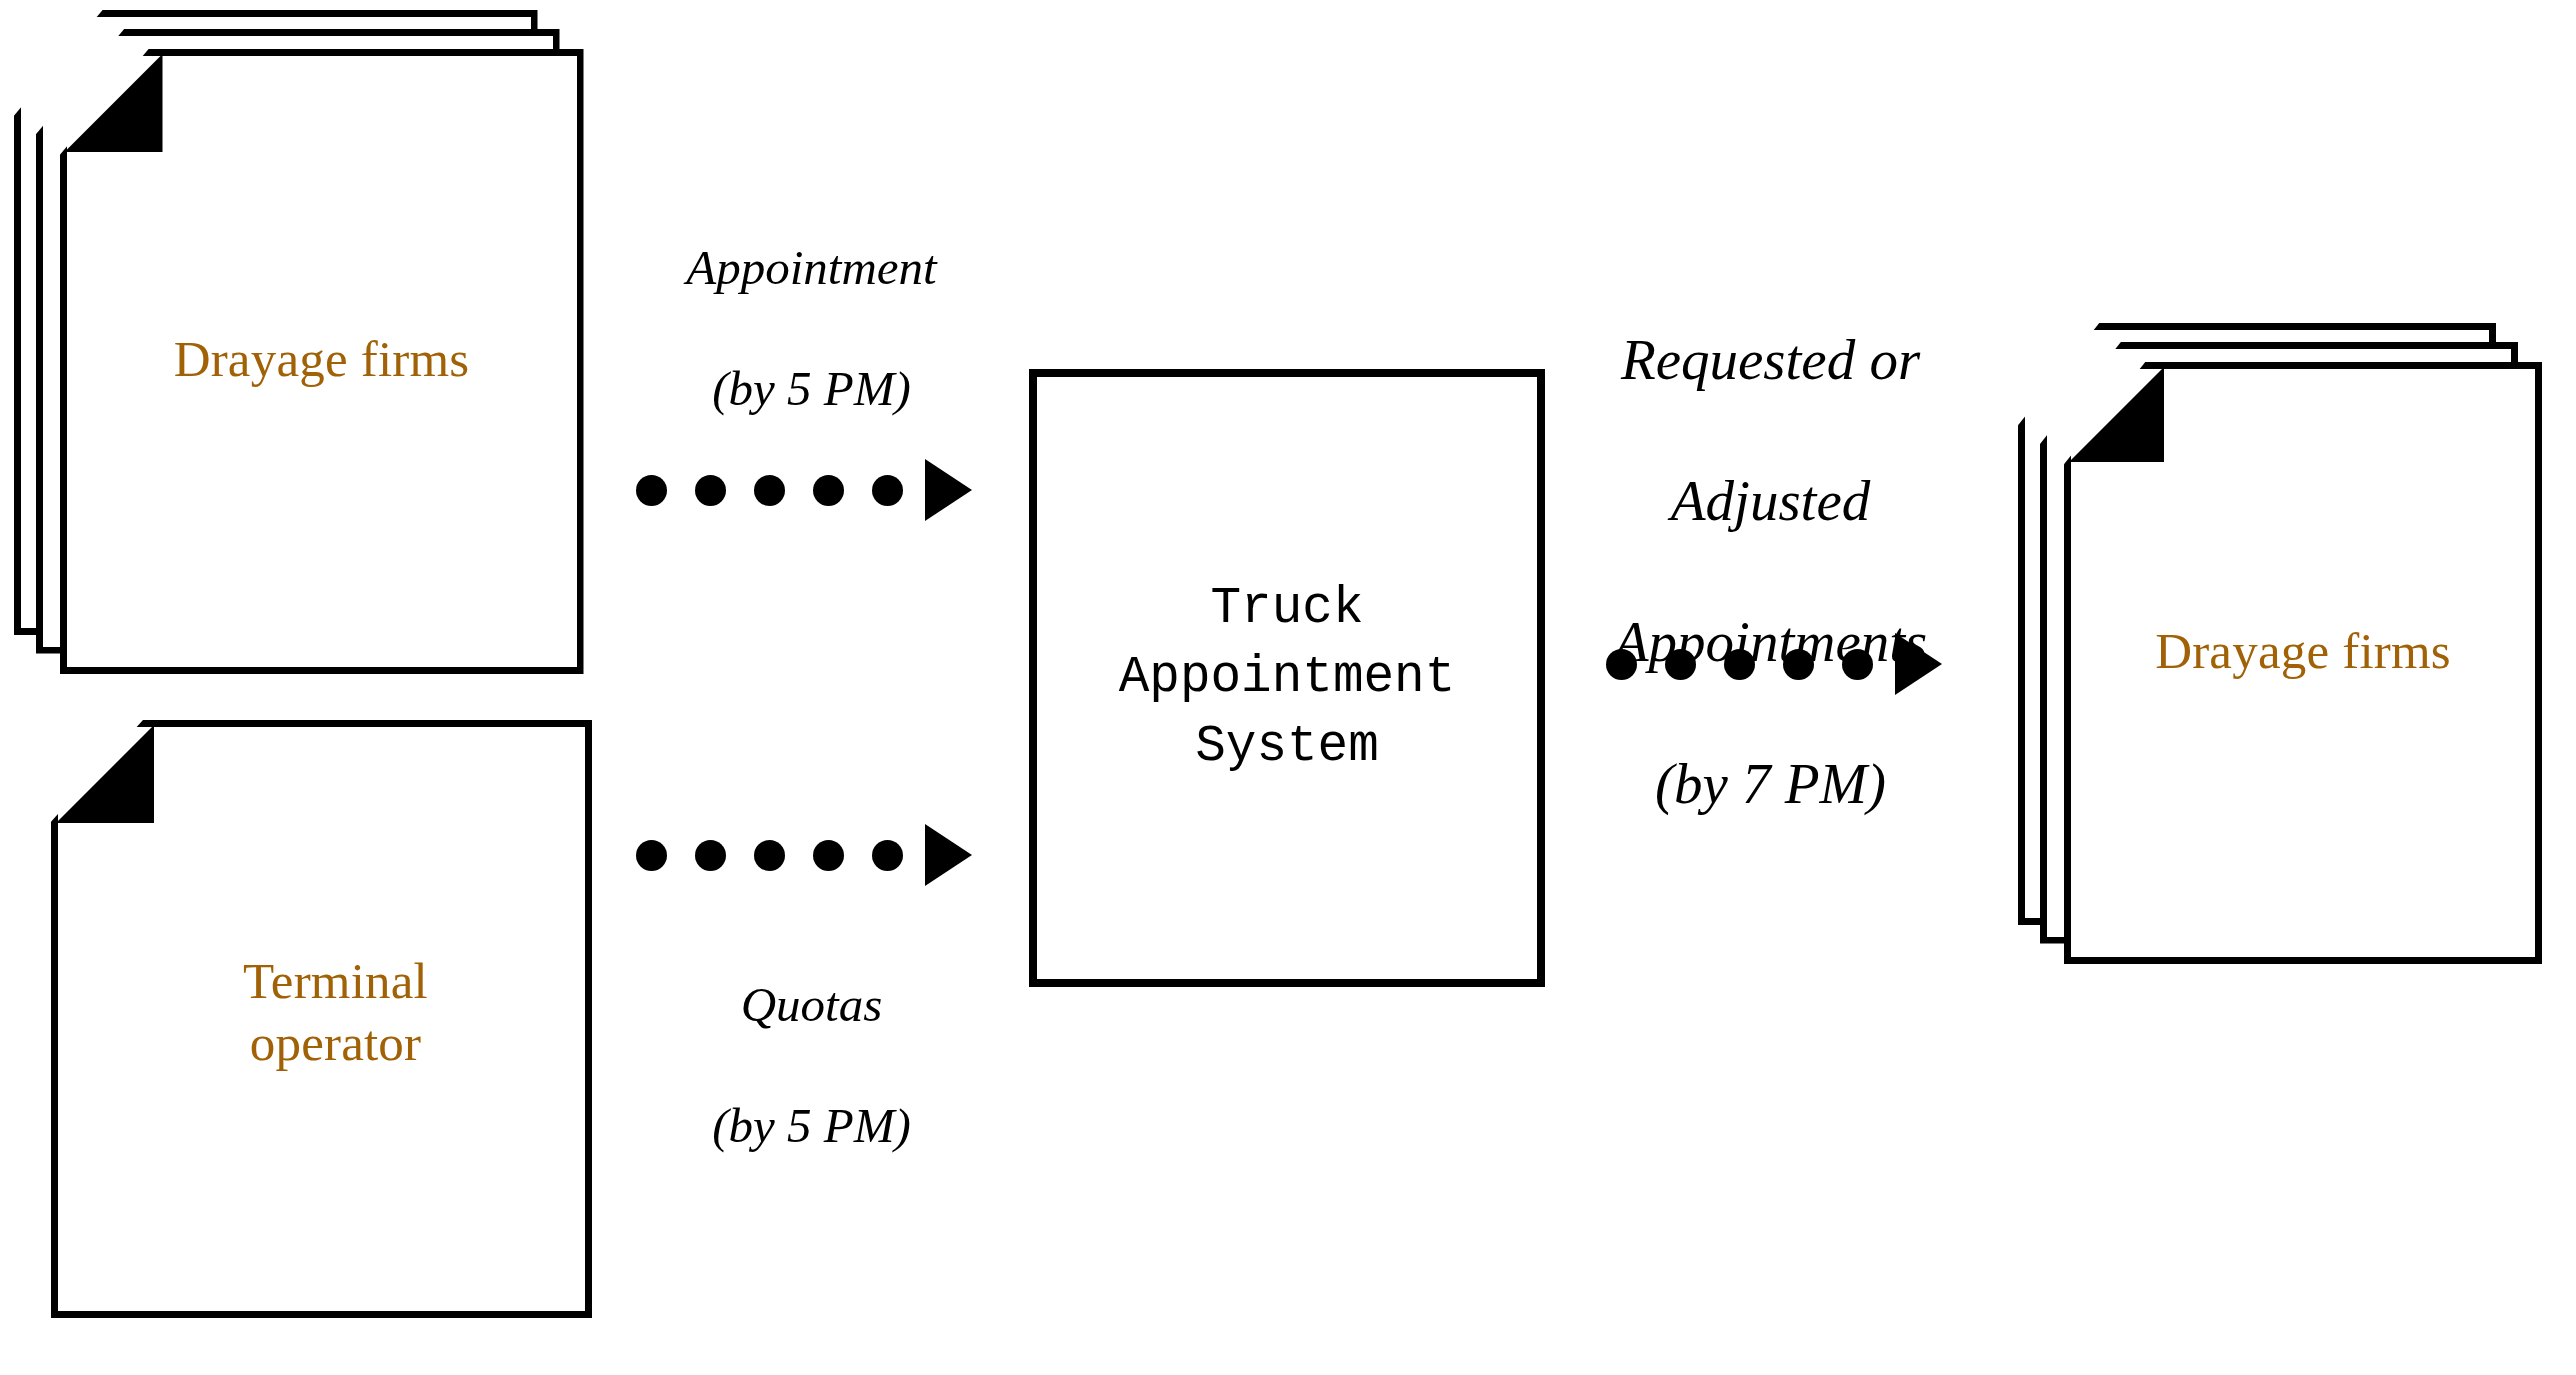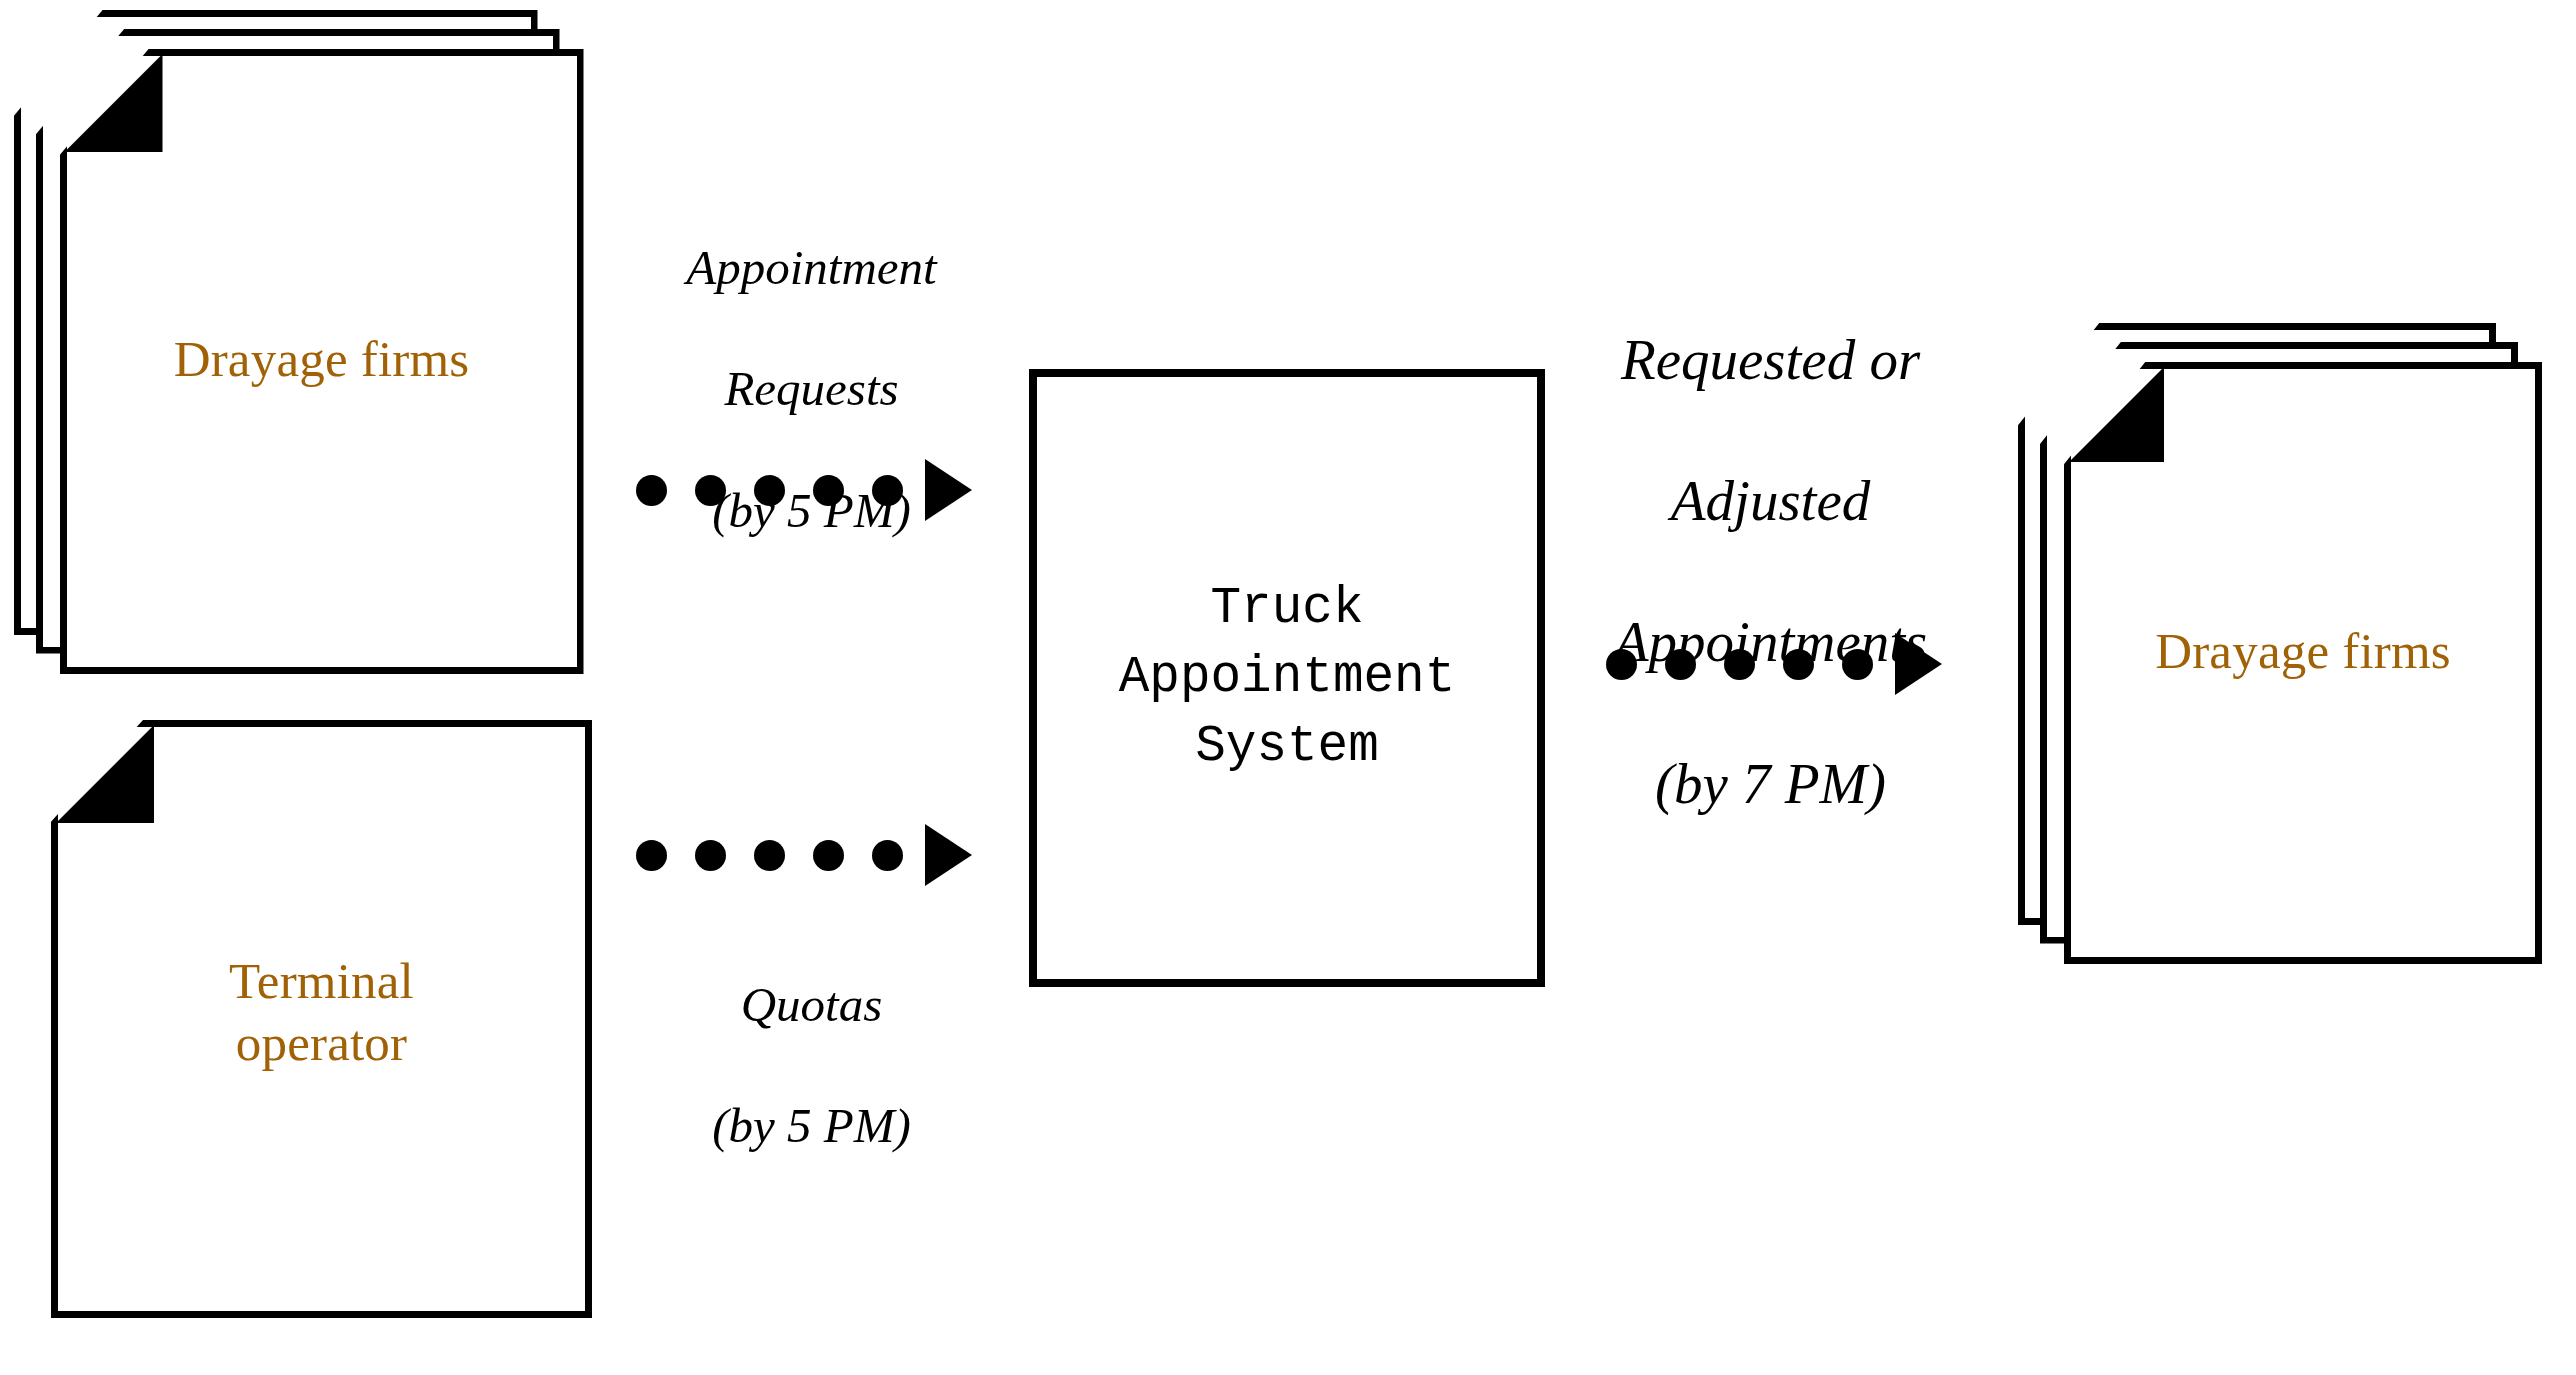--- a/index.html
+++ b/index.html
@@ -103,21 +103,21 @@
 
     <div class="doc-sheet" style="left:46px; top:39px; width:524px; height:625px;"></div>
 
     <div class="doc-fold" style="left:51px; top:44px; width:98px; height:98px;"></div>
     <div class="doc-label" style="left:46px; width:524px; top:318px; font-size:51px;">Drayage firms</div>
   </div>
 
   <div class="doc-stack" style="left:51px; top:720px; width:549px; height:602px;">
     <div class="doc-sheet" style="left:0px; top:0px; width:541px; height:598px;"></div>
     <div class="doc-fold" style="left:5px; top:5px; width:98px; height:98px;"></div>
-    <div class="doc-label" style="left:0px; width:541px; top:230px; font-size:51px;">
+    <div class="doc-label" style="left:0px; width:541px; top:230px; font-size:51px;padding-left:14px;">
       <div>Terminal</div>
       <div>operator</div>
     </div>
   </div>
 
   <div class="process-box" style="left:1029px; top:369px; width:516px; height:618px;font-family:Liberation Mono, monospace;">
     <div class="process-label" style="font-size:51px;">
       <div>Truck</div>
       <div>Appointment</div>
       <div>System</div>
@@ -127,21 +127,20 @@
   <div class="doc-stack" style="left:2018px; top:323px; width:541px; height:668px;">
     <div class="doc-sheet back" style="left:0px; top:0px; width:478px; height:602px;"></div>
     <div class="doc-sheet back" style="left:22px; top:18.6px; width:478px; height:602px;"></div>
     <div class="doc-sheet" style="left:46px; top:39px; width:478px; height:602px;"></div>
     <div class="doc-fold" style="left:51px; top:44px; width:95px; height:95px;"></div>
     <div class="doc-label" style="left:46px; width:478px; top:297px; font-size:51px;">Drayage firms</div>
   </div>
 
   <div class="flow-label" style="left:617px; top:177px; width:389px; font-size:49px;">
     <div>Appointment</div>
-    <div>Requests</div>
     <div>(by 5 PM)</div>
   </div>
   <div class="arrow" style="left:636px; top:456px; height:68px;">
     <span class="dot"></span>
       <span class="gap"></span>
     <span class="dot"></span>
       <span class="gap"></span>
     <span class="dot"></span>
       <span class="gap"></span>
     <span class="dot"></span>

